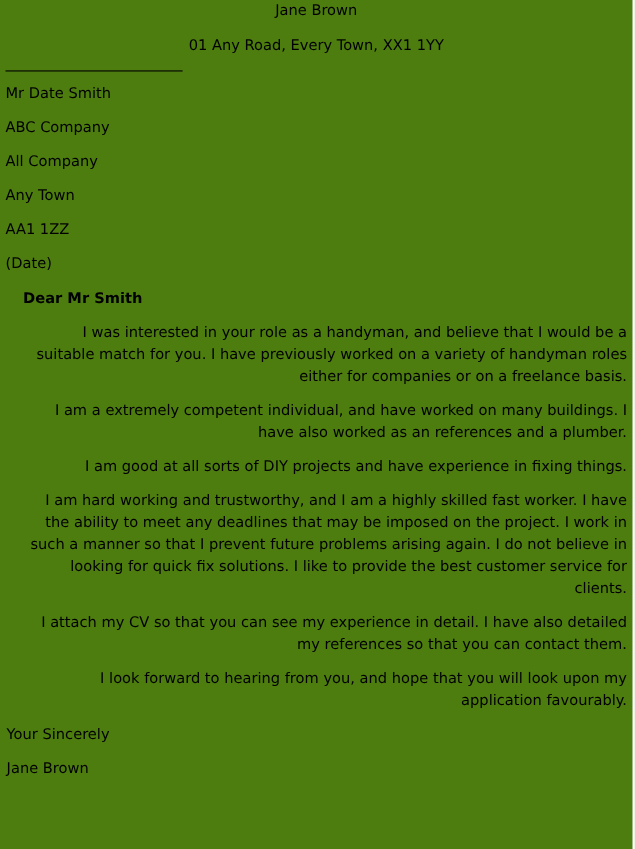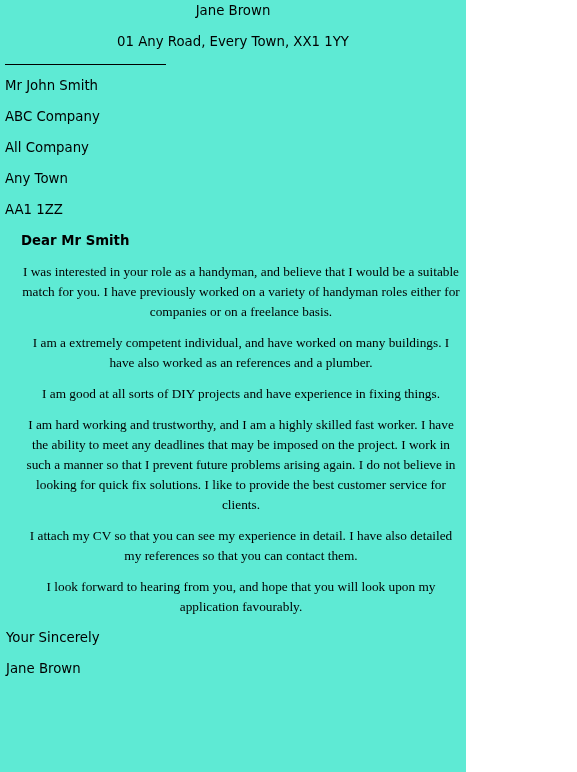--- a/index.html
+++ b/index.html
@@ -13,24 +13,24 @@
     height: 772px;
     overflow: hidden;
     font-family: "DejaVu Sans", sans-serif;
     font-size: 13.3px;
     line-height: 20px;
     color: #000000;
     -webkit-font-smoothing: antialiased;
   }
   .page {
     box-sizing: border-box;
-    width: 466px;
+    width: 575px;
     height: 772px;
     padding: 0 5px 0 5px;
-    background: #5eead4;
+    background: #4d7c0f;
   }
   .sender-block {
     text-align: center;
     padding-top: 1px;
   }
   .sender-line {
     margin: 0 0 11px 0;
     line-height: 20px;
     text-align: center;
   }
@@ -55,22 +55,21 @@
     text-align: left;
   }
   .salutation {
     margin: 0 0 11px 16px;
     line-height: 20px;
     font-weight: bold;
   }
   .body-para {
     margin: 0 0 11px 16px;
     line-height: 20px;
-    text-align: center;
-    font-family: Liberation Serif, serif;
+    text-align: right;
   }
   .closing-line {
     margin: 0 0 11px 1px;
     line-height: 20px;
   }
   .closing-line.last {
     margin-bottom: 0;
   }
 </style>
 </head>
@@ -81,27 +80,28 @@
   <div class="sender-block">
     <p class="sender-line first">Jane Brown</p>
     <p class="sender-line">01 Any Road, Every Town, XX1 1YY</p>
   </div>
 
   <div class="divider-wrap">
     <hr class="divider">
   </div>
 
   <div class="recipient-block">
-    <p class="addr-line">Mr John Smith</p>
+    <p class="addr-line">Mr Date Smith</p>
     <p class="addr-line">ABC Company</p>
     <p class="addr-line">All Company</p>
     <p class="addr-line">Any Town</p>
     <p class="addr-line">AA1 1ZZ</p>
   </div>
 
+  <p class="addr-line">(Date)</p>
 
   <p class="salutation">Dear Mr Smith</p>
 
   <div class="body-block">
     <p class="body-para">I was interested in your role as a handyman, and believe that I would be a suitable match for you. I have previously worked on a variety of handyman roles either for companies or on a freelance basis.</p>
     <p class="body-para">I am a extremely competent individual, and have worked on many buildings. I have also worked as an references and a plumber.</p>
     <p class="body-para">I am good at all sorts of DIY projects and have experience in fixing things.</p>
     <p class="body-para">I am hard working and trustworthy, and I am a highly skilled fast worker. I have the ability to meet any deadlines that may be imposed on the project. I work in such a manner so that I prevent future problems arising again. I do not believe in looking for quick fix solutions. I like to provide the best customer service for clients.</p>
     <p class="body-para">I attach my CV so that you can see my experience in detail. I have also detailed my references so that you can contact them.</p>
     <p class="body-para">I look forward to hearing from you, and hope that you will look upon my application favourably.</p>

